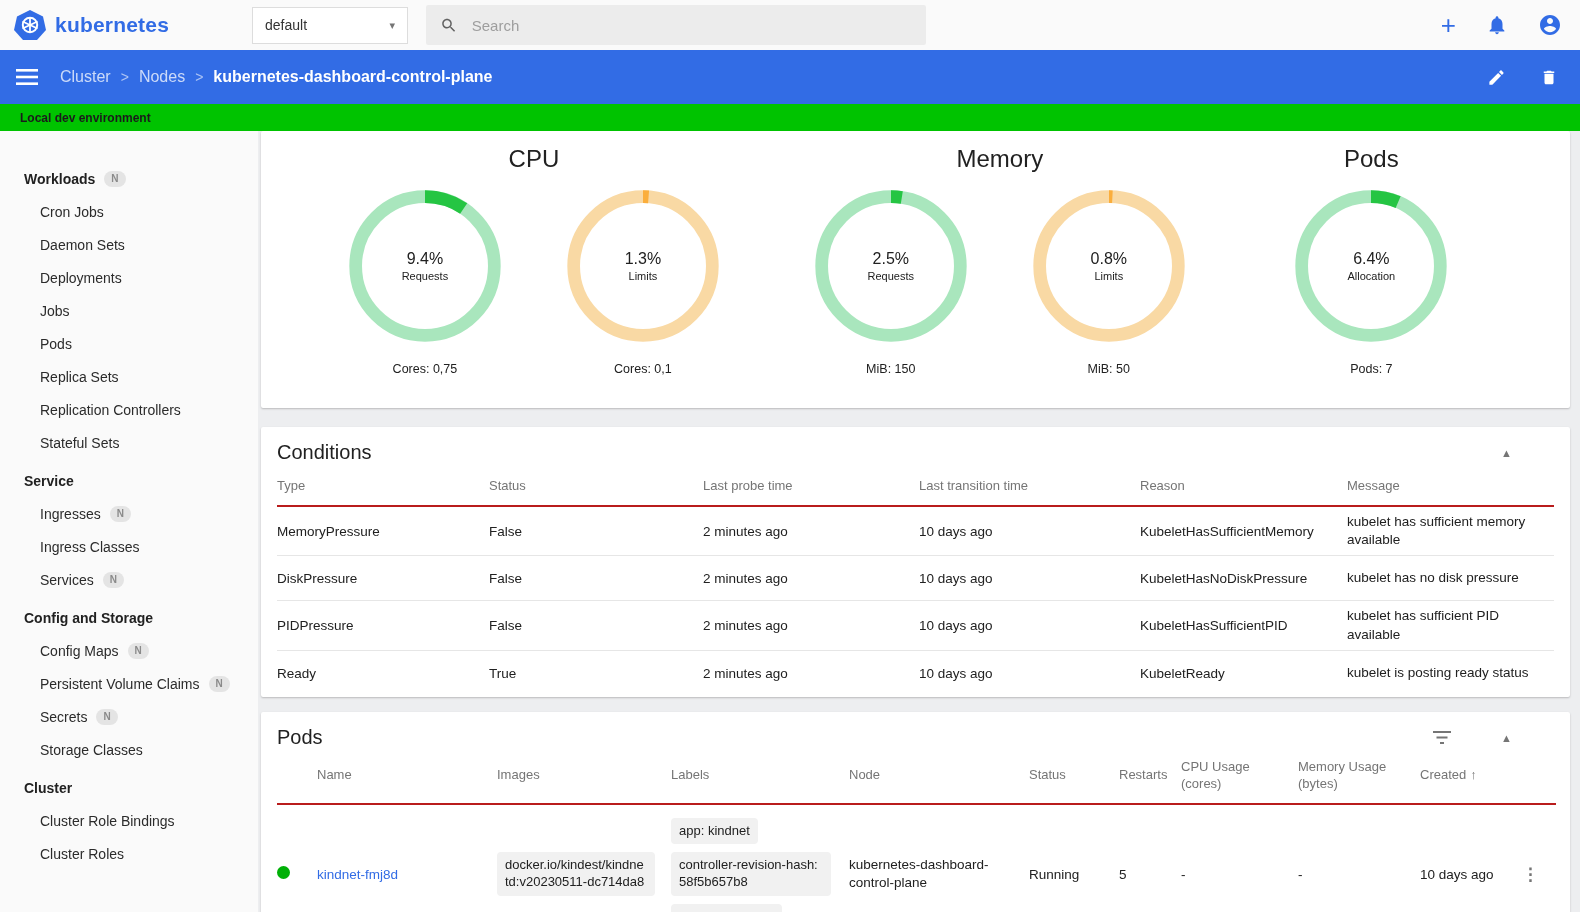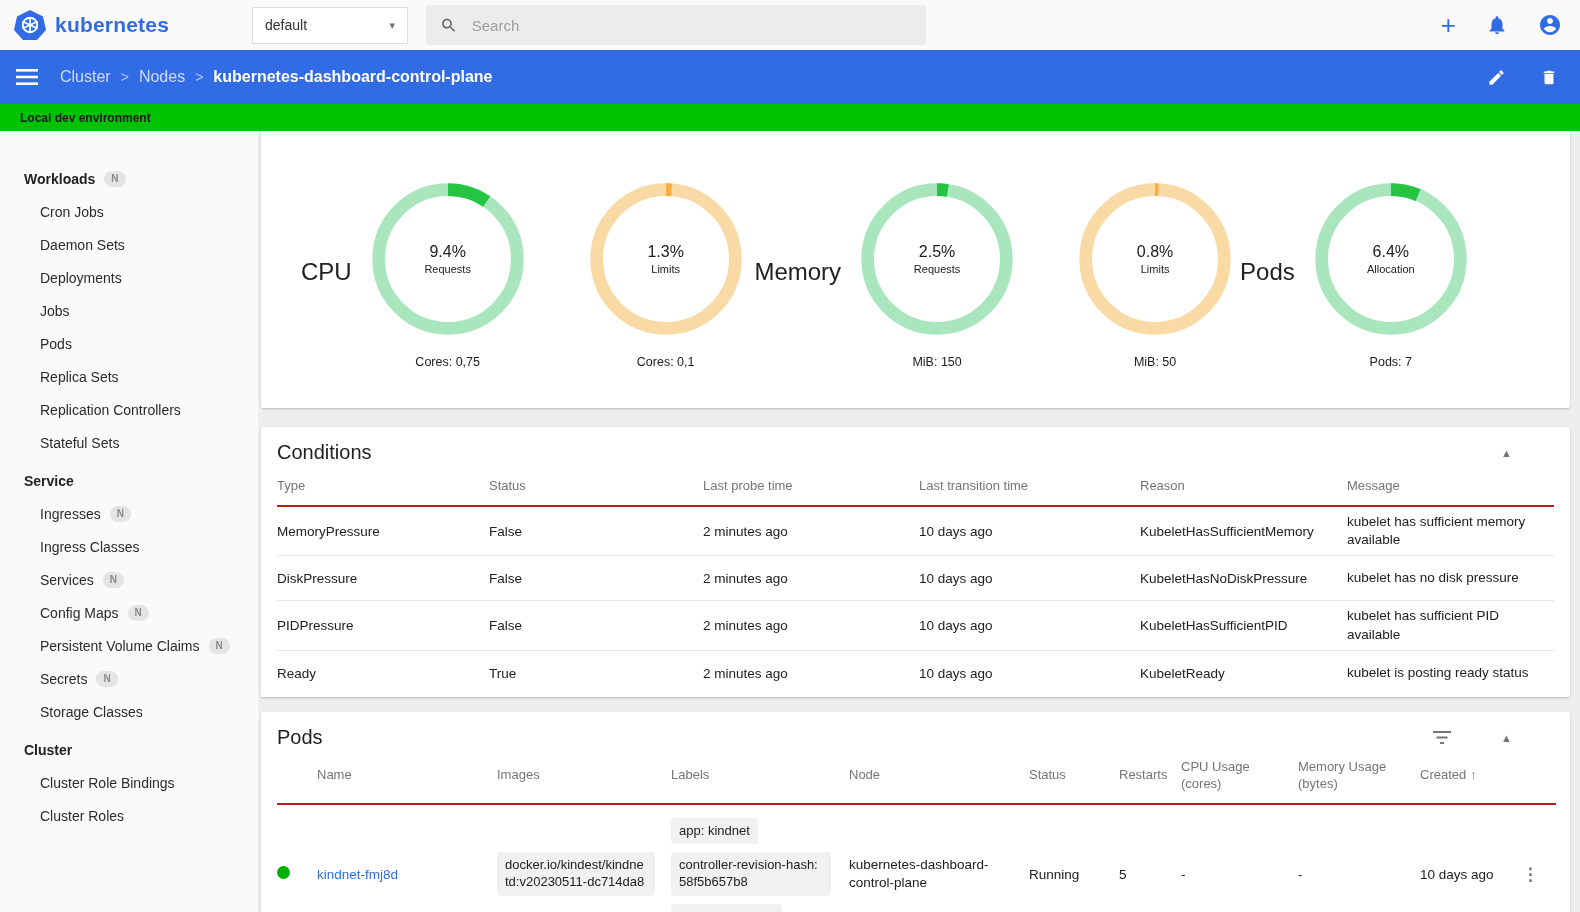--- a/index.html
+++ b/index.html
@@ -35,21 +35,21 @@
   .sidebar { width:258px; background:#fafafa; padding-top:26px; flex-shrink:0; overflow:hidden; }
   .side-header { display:flex; align-items:center; gap:9px; padding:8px 12px 8px 24px; font-size:14px; font-weight:700; color:#212121; margin-top:6px; }
   .side-item { display:flex; align-items:center; gap:9px; padding:0 12px 0 40px; height:33px; font-size:14px; color:#2b2b2b; cursor:pointer; }
   .nbadge { background:#e4e4e4; color:#8a8a8a; font-size:10px; font-weight:600; padding:2px 7px; border-radius:9px; line-height:1.2; }
 
   .main { flex:1; padding:0 10px 0 3px; overflow:hidden; }
   .card { background:#fff; border-radius:2px; box-shadow:0 1px 2px rgba(0,0,0,.22); }
 
   
   .charts-card { height:277px; margin-bottom:19px; display:flex; padding:6px 60px 0 40px; }
-  .chart-group { display:flex; flex-direction:row; align-items:center;gap:11px; }
+  .chart-group { display:flex; flex-direction:column; align-items:center; }
   .chart-group.g0 { flex:2.1; } .chart-group.g1 { flex:2.1; } .chart-group.g2 { flex:1.25; }
   .chart-group-title { font-size:24px; color:#212121; margin:8px 0 10px; }
   .gauge-row { display:flex; gap:48px; }
   .gauge { width:170px; display:flex; flex-direction:column; align-items:center; }
   .gauge-wrap { position:relative; width:166px; height:166px; }
   .gauge-center { position:absolute; inset:0; display:flex; flex-direction:column; align-items:center; justify-content:center; }
   .gauge-percent { font-size:16px; color:#212121; }
   .gauge-label { font-size:11px; color:#212121; margin-top:2px; }
   .gauge-caption { font-size:12.5px; color:#212121; margin-top:13px; }
 
@@ -197,20 +197,23 @@
         <span>Ingresses</span>
         <span class="nbadge">N</span>
       </div>
       <div class="side-item">
         <span>Ingress Classes</span>
       </div>
       <div class="side-item">
         <span>Services</span>
         <span class="nbadge">N</span>
       </div>
+      <div class="side-header">
+        <span>Config and Storage</span>
+      </div>
       <div class="side-item">
         <span>Config Maps</span>
         <span class="nbadge">N</span>
       </div>
       <div class="side-item">
         <span>Persistent Volume Claims</span>
         <span class="nbadge">N</span>
       </div>
       <div class="side-item">
         <span>Secrets</span>

